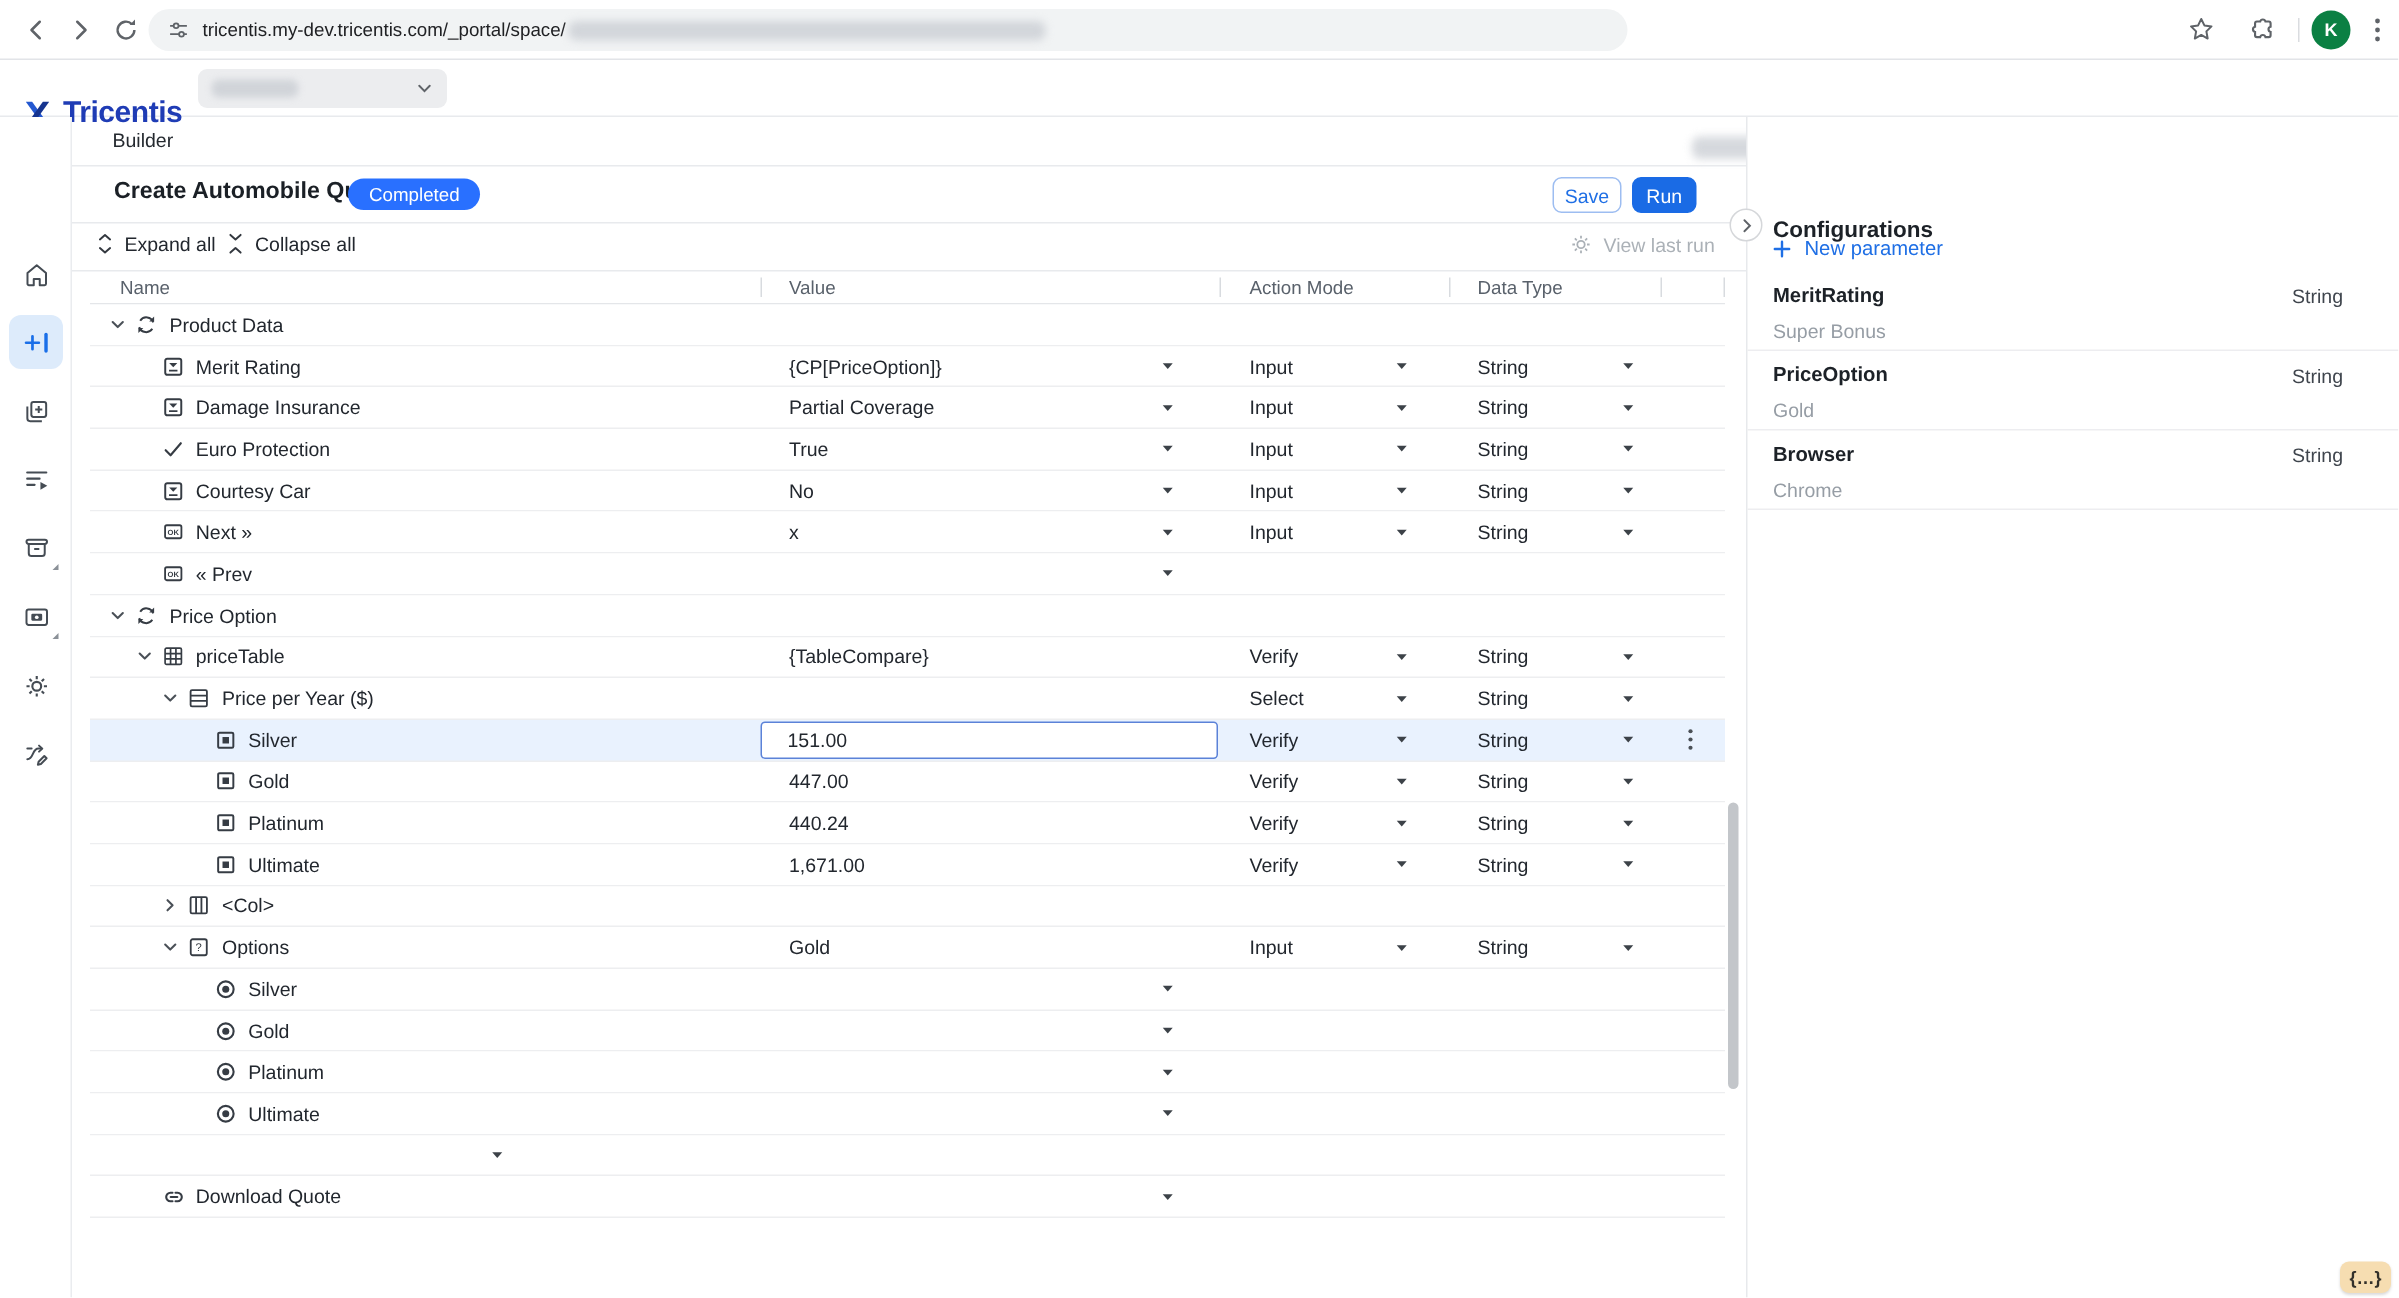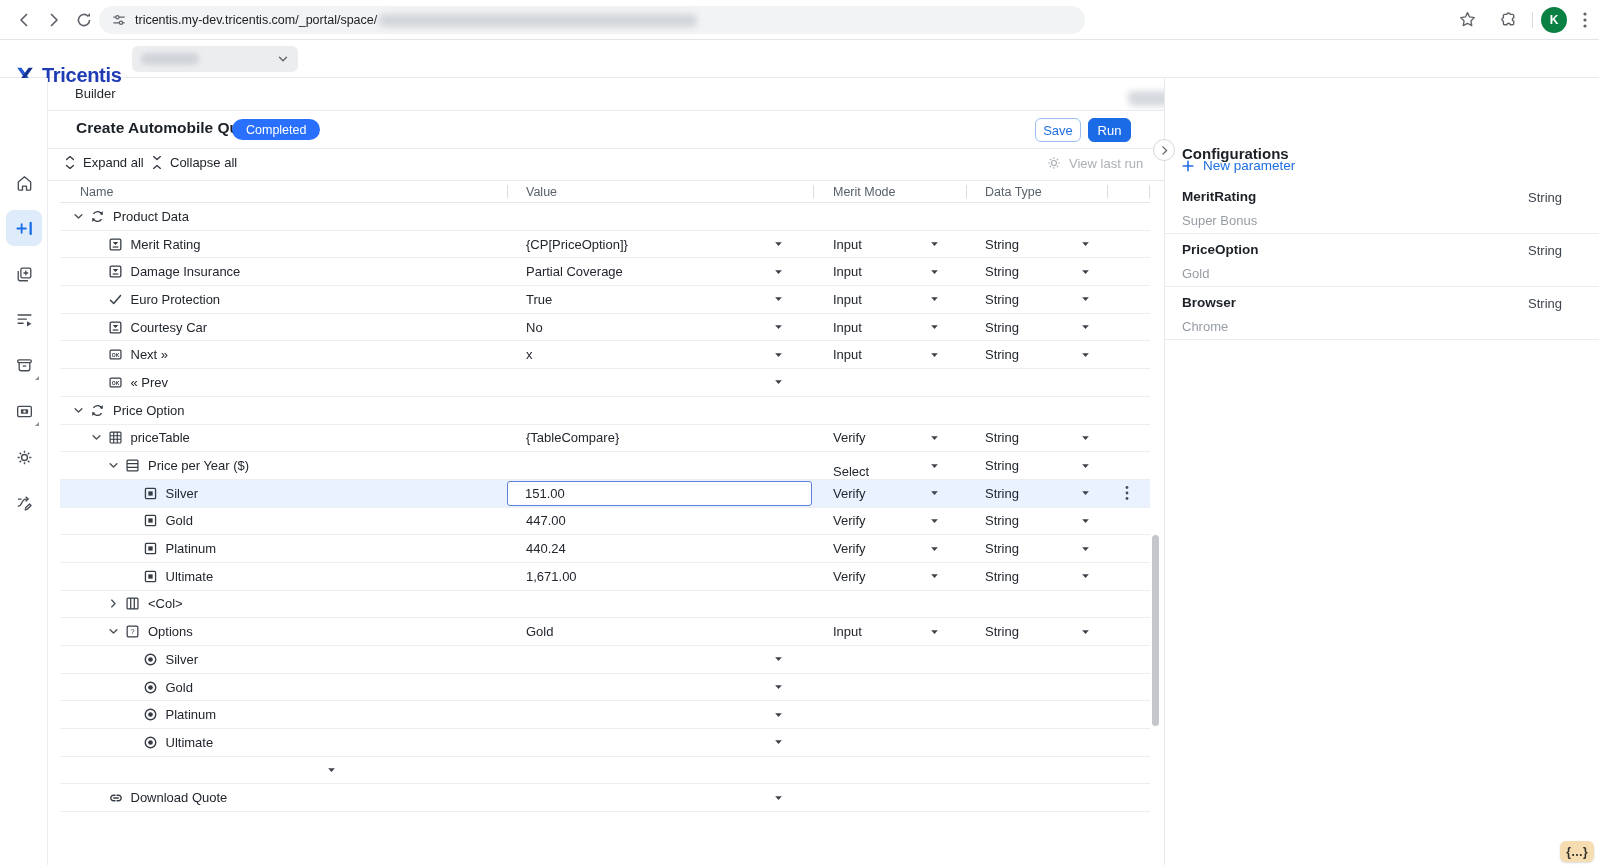--- a/index.html
+++ b/index.html
@@ -328,21 +328,21 @@
       </svg>
   </span>
   <span>View last run</span>
 </div>
 <div class="hline" style="top:180px"></div>
 
 <div class="tbl">
   <div class="thead">
     <div class="hc c1">Name</div>
     <div class="hc c2">Value</div>
-    <div class="hc c3">Merit Mode</div>
+    <div class="hc c3">Action Mode</div>
     <div class="hc c4">Data Type</div>
     <div class="hc c5"></div>
   </div>
   <div id="table-rows">
       <div class="trow">
         <div class="cell" style="width: 447px;">
           <div class="rname" style="padding-left: 13px;">
             <span class="expander">
               <svg width="11" height="11" viewBox="0 0 12 12">
                 <path d="M2.3 4l3.7 3.7L9.7 4" fill="none" stroke="currentColor" stroke-width="1.5" stroke-linecap="round" stroke-linejoin="round"></path>
@@ -666,21 +666,21 @@
                 <g fill="none" stroke="currentColor" stroke-width="1.3">
                   <rect x="2.2" y="2.2" width="11.6" height="11.6" rx="1"></rect>
                   <path d="M2.2 6.1h11.6M2.2 9.9h11.6"></path>
                 </g>
               </svg>
             </span>
             <span class="rlabel">Price per Year ($)</span>
           </div>
         </div>
         <div class="cell" style="width: 306px;"></div>
-        <div class="cell" style="width: 153px; align-items: flex-end;">
+        <div class="cell" style="width: 153px;">
           <span style="padding-left: 20px;">Select</span>
           <span class="acaret">
             <svg width="9" height="9" viewBox="0 0 10 10">
               <path d="M1.3 3l3.7 4.2L8.7 3z" fill="currentColor"></path>
             </svg>
           </span>
         </div>
         <div class="cell" style="width: 141px;">
           <span style="padding-left: 19px;">String</span>
           <span class="dcaret">

